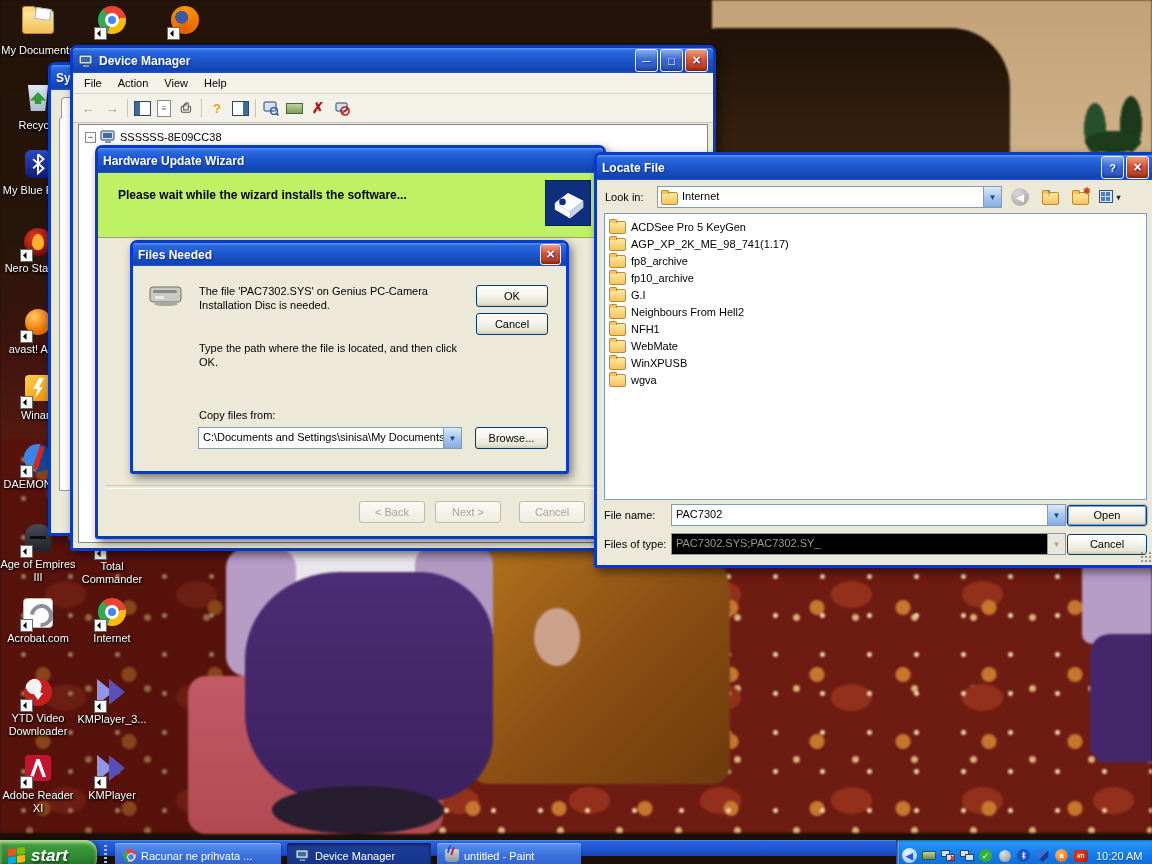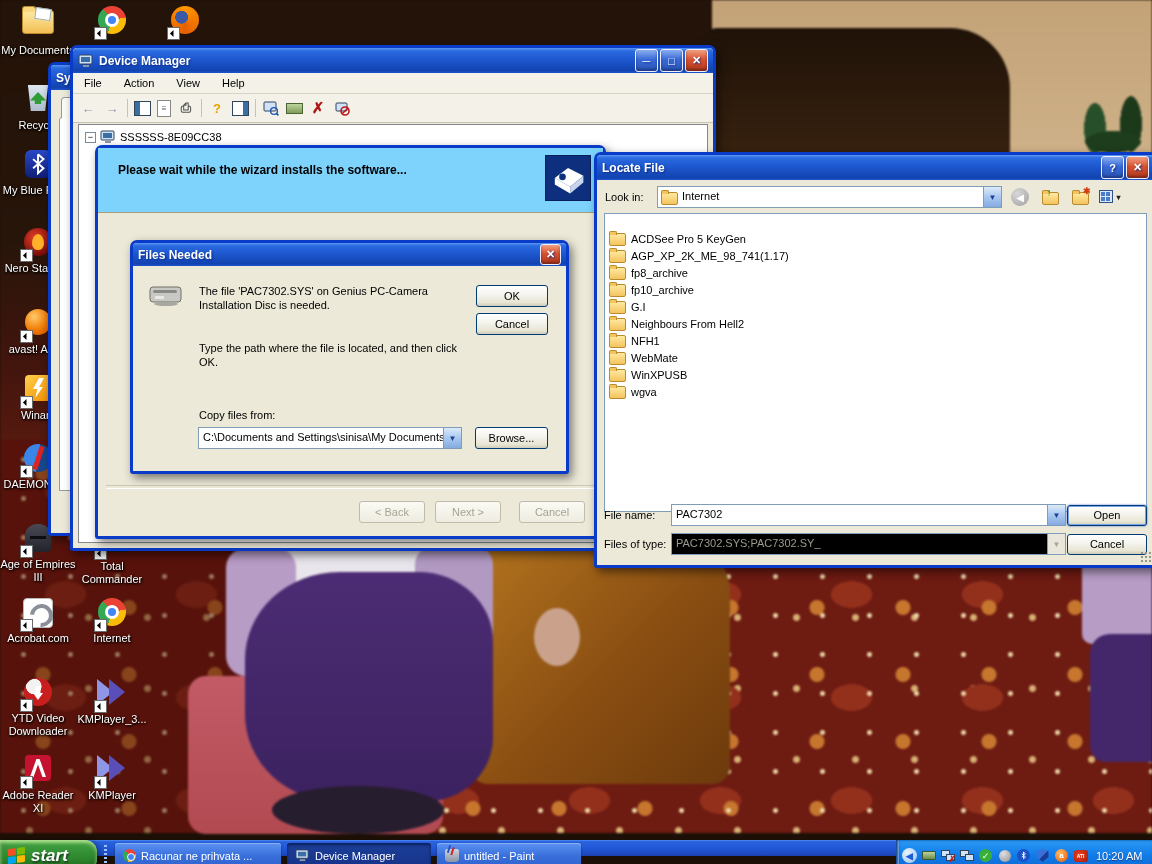--- a/index.html
+++ b/index.html
@@ -97,39 +97,39 @@
   .combo .val{flex:1;padding:3px 4px 0;white-space:nowrap;overflow:hidden;font-size:11px}
   .combo .drop{width:17px;display:flex;align-items:center;justify-content:center;border-left:1px solid #7f9db9;
         background:linear-gradient(180deg,#dceaf8,#a8c8f0 50%,#85abdf);color:#1c3f94;font-size:8px}
   .combo.dis{background:#000000}
   .combo.dis .val{color:#9d998c}
   .combo.dis .drop{background:#e9e7dc;color:#a8a494}
   .folder16{width:15px;height:11px;min-width:15px;background:linear-gradient(180deg,#ffe9a2,#f4c45e);border:1px solid #b98b2c;border-radius:1px 2px 2px 2px;position:relative;margin-top:2px}
   .folder16:before{content:"";position:absolute;top:-3px;left:-1px;width:6px;height:3px;background:#f4c45e;border:1px solid #b98b2c;border-bottom:none;border-radius:2px 2px 0 0}
 
   
-  .menu-row{display:flex;gap:8px;padding:3px 4px;background:#f4f2e8;border-bottom:1px solid #d8d4c4}
+  .menu-row{display:flex;gap:2px;padding:3px 4px;background:#f4f2e8;border-bottom:1px solid #d8d4c4}
   .menu-row span{padding:1px 7px}
   .tool-row{display:flex;align-items:center;gap:6px;padding:2px 6px;background:#f4f2e8;border-bottom:1px solid #c8c4b4;height:24px}
   .ti{width:18px;height:18px;display:flex;align-items:center;justify-content:center;font-size:13px;font-weight:bold}
   .tsep{width:1px;height:18px;background:#c8c4b4}
   .dm-content{position:absolute;left:5px;right:5px;top:76px;bottom:5px;background:#fff;border:1px solid #828790}
   .tree-row{display:flex;align-items:center;gap:4px;padding:5px 2px 0 6px}
   .expander{width:9px;height:9px;border:1px solid #7a8a99;display:flex;align-items:center;justify-content:center;font-size:9px;line-height:7px;background:#fff}
 
   
-  .wiz-head{background:#7dd3fc;height:64px;border-bottom:1px solid #a89e78;position:relative}
+  .wiz-head{background:#bef264;height:64px;border-bottom:1px solid #a89e78;position:relative}
   .wiz-head .txt{position:absolute;left:20px;top:15px;font-weight:bold;font-size:12px}
   .wiz-head .wicon{position:absolute;right:12px;top:7px;width:44px;height:44px;background:#0d2f7d;border:1px solid #08205a}
   .wiz-sep{position:absolute;left:8px;right:8px;bottom:47px;height:2px;border-top:1px solid #cdc8b0;border-bottom:1px solid #fff}
   .wiz-btns{position:absolute;right:18px;bottom:13px;display:flex;gap:10px}
 
   
   .lf-row{display:flex;align-items:center;gap:6px;padding:6px 8px 2px}
-  .lf-list{position:absolute;left:7px;right:7px;top:58px;height:281px;background:#fff;border:1px solid #7f9db9;overflow:hidden;padding-top:16px}
+  .lf-list{position:absolute;left:7px;right:7px;top:58px;height:281px;background:#fff;border:1px solid #7f9db9;overflow:hidden;padding-top:4px}
   .frow{display:flex;align-items:center;gap:5px;height:17px;padding-left:4px;font-size:11px}
   .lf-bot{position:absolute;left:7px;right:7px;display:flex;align-items:center;gap:1px}
   .navi{width:24px;height:22px;display:flex;align-items:center;justify-content:center}
   .navback{width:18px;height:18px;border-radius:50%;background:radial-gradient(circle at 35% 30%,#d8d8d8,#a0a0a0);color:#fff;display:flex;align-items:center;justify-content:center;font-size:10px}
   .grip{position:absolute;right:2px;bottom:2px;width:12px;height:12px;
         background:radial-gradient(circle,#9a968a 1px,transparent 1.6px);background-size:4px 4px}
 
   
   .taskbar{position:absolute;left:0;bottom:8px;width:1152px;height:16px;z-index:10;
      background:linear-gradient(180deg,#4f8ef5 0%,#2a62dd 10%,#2258d8 48%,#1c46b8 96%,#15358c 100%)}
@@ -359,20 +359,23 @@
           <rect x="1" y="1" width="13" height="9" rx="1" fill="#cfe2f8" stroke="#30445c"></rect>
           <rect x="3" y="3" width="9" height="5" fill="#3a6ea5"></rect>
           <rect x="5" y="11" width="6" height="2" fill="#8a97a8"></rect>
         </svg>
       <span>SSSSSS-8E09CC38</span>
     </div>
   </div>
 </div>
 
 <div class="win" style="left:95px;top:145px;width:505px;height:388px;z-index:5">
+  <div class="tbar">
+    <span>Hardware Update Wizard</span>
+  </div>
   <div class="wiz-head">
     <span class="txt">Please wait while the wizard installs the software...</span>
     <span class="wicon">
       <svg width="44" height="44" viewBox="0 0 40 40">
           <g fill="#fff">
             <polygon points="8,20 20,11 34,18 22,28"></polygon>
             <polygon points="8,20 8,26 22,34 22,28"></polygon>
             <polygon points="34,18 34,24 22,34 22,28" fill="#c8d4ec"></polygon>
           </g>
           <circle cx="15" cy="19" r="3" fill="#0d2f7d"></circle>

